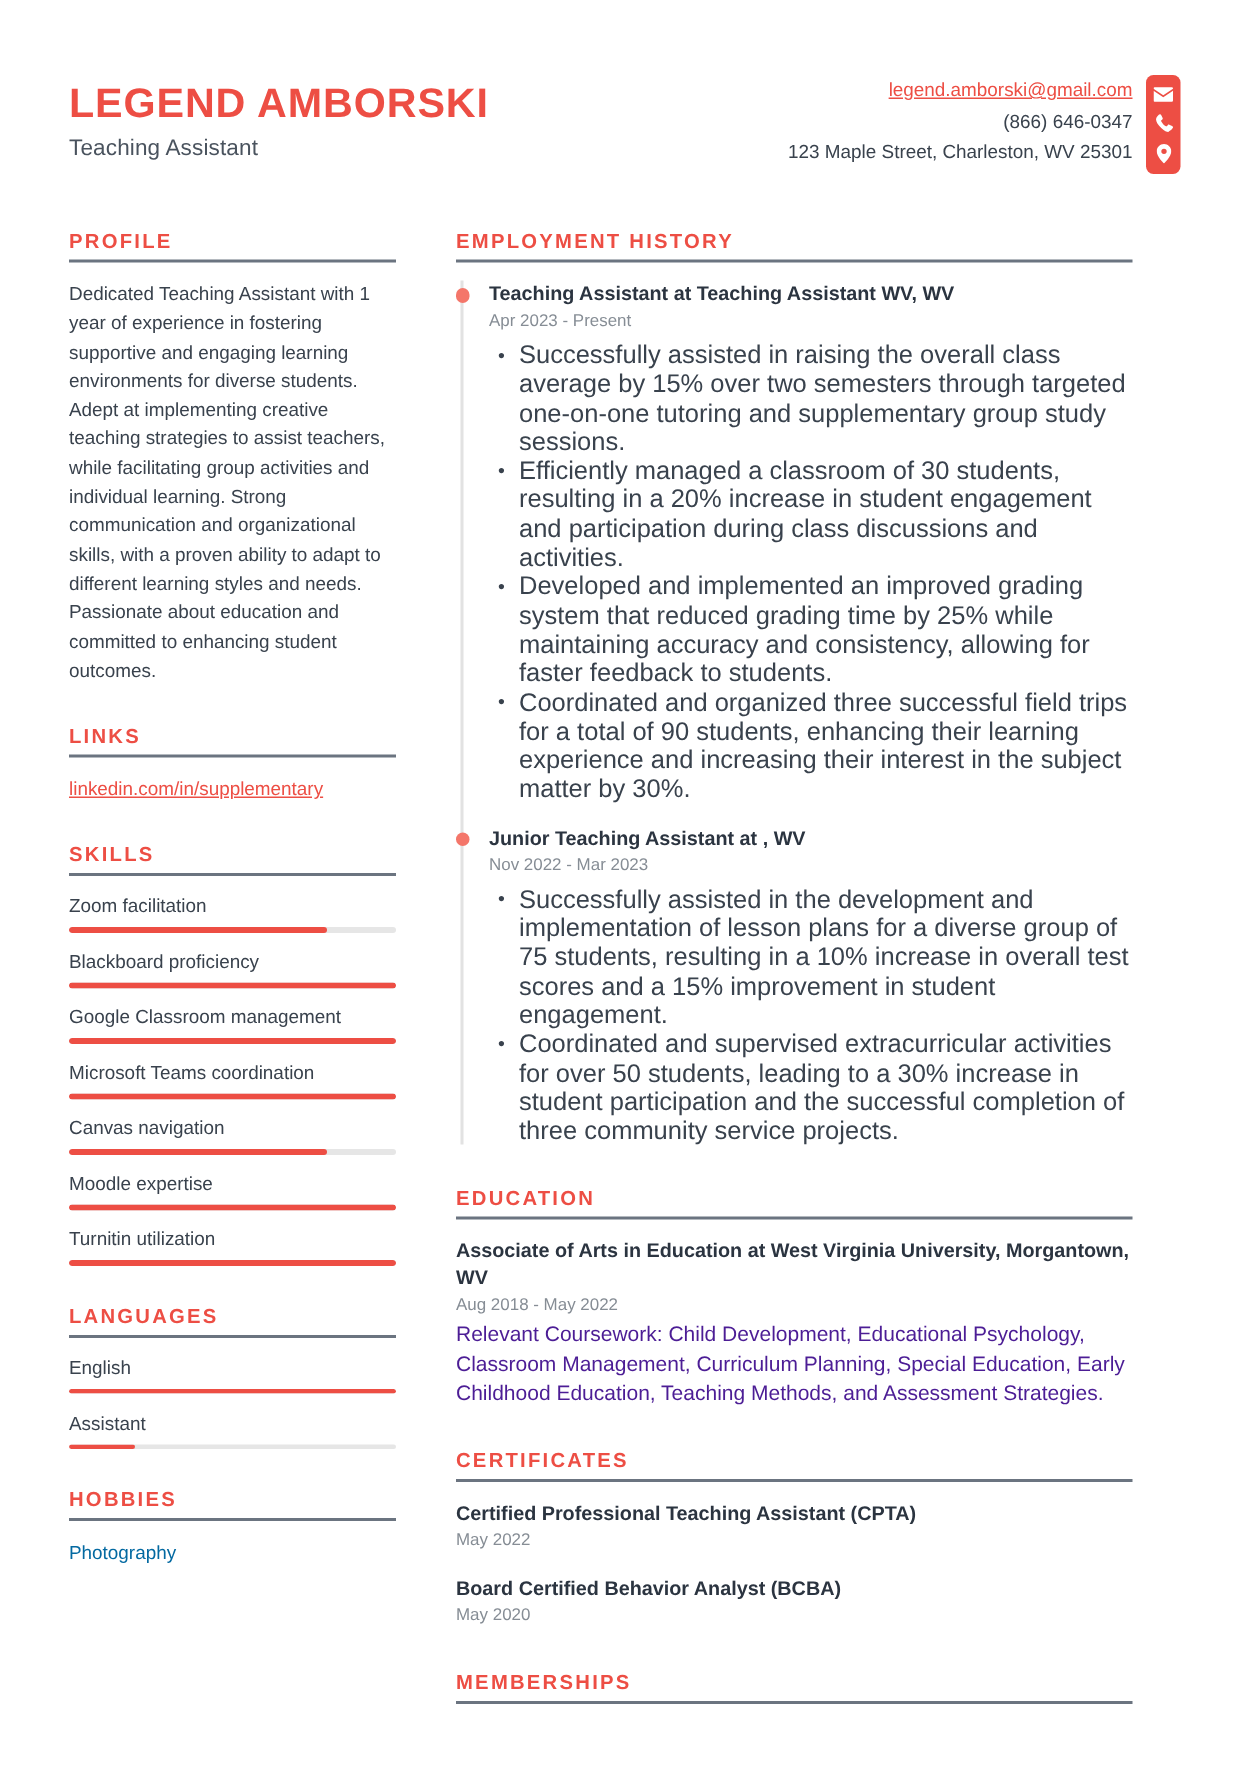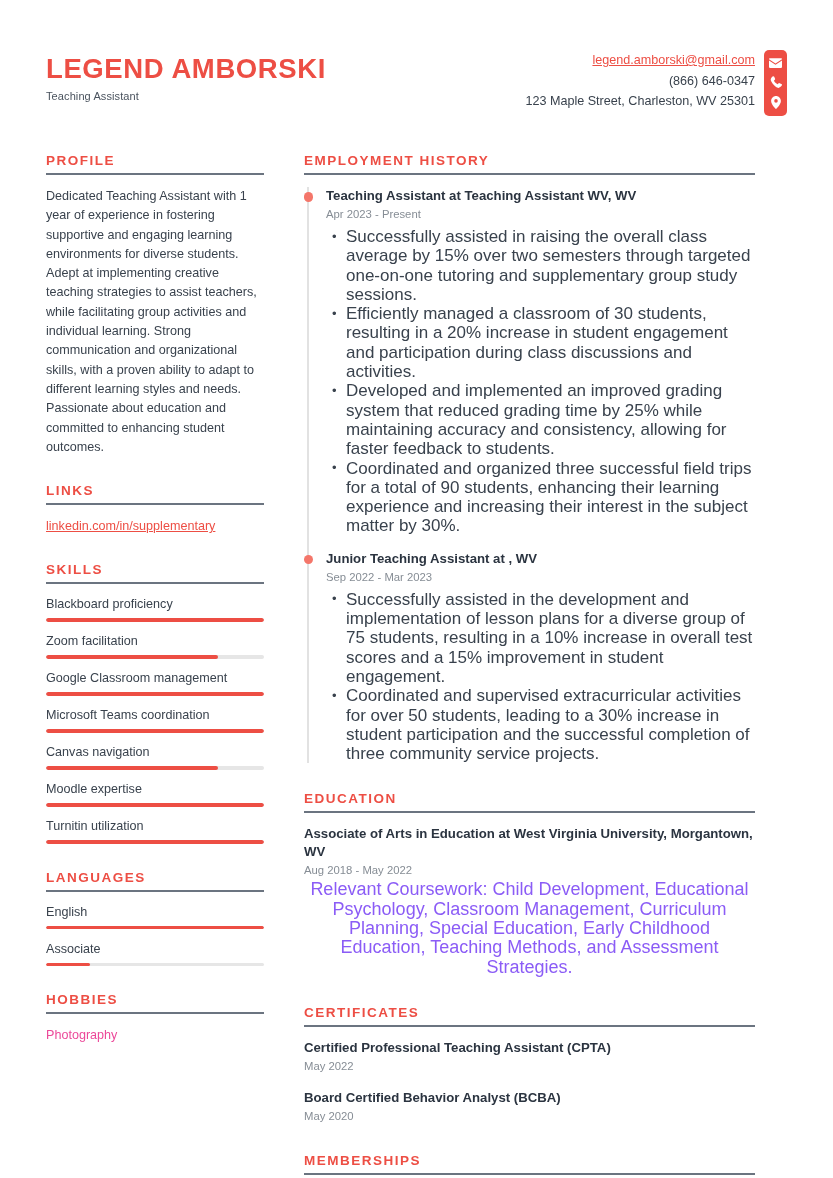--- a/index.html
+++ b/index.html
@@ -37,21 +37,21 @@
 
   .full-name {
     font-size: 27.5px;
     font-weight: bold;
     letter-spacing: 0.6px;
     color: #ED4E44;
     line-height: 1.1;
   }
 
   .job-title {
-    font-size: 11px;
+    font-size: 15px;
     color: #4a535e;
     margin-top: 6px;
     letter-spacing: 0.1px;
   }
 
   .contact-wrap {
     display: flex;
     align-items: flex-start;
     gap: 9px;
     padding-top: 2px;
@@ -151,21 +151,21 @@
 
   .bar-fill {
     height: 100%;
     background: #ED4E44;
     border-radius: 2px;
   }
 
   
   .hobby-item {
     font-size: 12.6px;
-    color: #ec4899;
+    color: #0369a1;
     line-height: 19px;
   }
 
   
   .timeline {
     position: relative;
     padding-left: 22px;
   }
 
   .timeline::before {
@@ -226,25 +226,24 @@
     top: -0.5px;
     color: #39424d;
     font-size: 13px;
   }
 
   
   .entry { margin-bottom: 14px; }
   .entry:last-child { margin-bottom: 0; }
 
   .entry-desc {
-    font-size: 18px;
+    font-size: 14px;
     line-height: 19.3px;
-    color: #8b5cf6;
+    color: #4c1d95;
     margin-top: 1px;
-    text-align: center;
   }
 
   .section-right { margin-bottom: 28px; }
 </style>
 </head>
 <body>
 
 <div class="page">
 
   <div class="header">
@@ -295,29 +294,29 @@
         <div class="section-title">LINKS</div>
         <div class="section-rule"></div>
         <a class="link-item" href="#">linkedin.com/in/supplementary</a>
       </div>
 
       <div class="section">
         <div class="section-title">SKILLS</div>
         <div class="section-rule"></div>
 
         <div class="bar-item">
+          <div class="bar-label">Zoom facilitation</div>
+          <div class="bar-track">
+            <div class="bar-fill" id="sk1" style="width: 79%;"></div>
+          </div>
+        </div>
+        <div class="bar-item">
           <div class="bar-label">Blackboard proficiency</div>
           <div class="bar-track">
             <div class="bar-fill" id="sk0" style="width: 100%;"></div>
-          </div>
-        </div>
-        <div class="bar-item">
-          <div class="bar-label">Zoom facilitation</div>
-          <div class="bar-track">
-            <div class="bar-fill" id="sk1" style="width: 79%;"></div>
           </div>
         </div>
         <div class="bar-item">
           <div class="bar-label">Google Classroom management</div>
           <div class="bar-track">
             <div class="bar-fill" id="sk2" style="width: 100%;"></div>
           </div>
         </div>
         <div class="bar-item">
           <div class="bar-label">Microsoft Teams coordination</div>
@@ -349,21 +348,21 @@
         <div class="section-title">LANGUAGES</div>
         <div class="section-rule"></div>
 
         <div class="bar-item">
           <div class="bar-label">English</div>
           <div class="bar-track">
             <div class="bar-fill" id="lg0" style="width: 100%;"></div>
           </div>
         </div>
         <div class="bar-item">
-          <div class="bar-label">Associate</div>
+          <div class="bar-label">Assistant</div>
           <div class="bar-track">
             <div class="bar-fill" id="lg1" style="width: 20%;"></div>
           </div>
         </div>
       </div>
 
       <div class="section">
         <div class="section-title">HOBBIES</div>
         <div class="section-rule"></div>
         <div class="hobby-item">Photography</div>
@@ -387,21 +386,21 @@
               <li>Successfully assisted in raising the overall class average by 15% over two semesters through targeted one-on-one tutoring and supplementary group study sessions.</li>
               <li>Efficiently managed a classroom of 30 students, resulting in a 20% increase in student engagement and participation during class discussions and activities.</li>
               <li>Developed and implemented an improved grading system that reduced grading time by 25% while maintaining accuracy and consistency, allowing for faster feedback to students.</li>
               <li>Coordinated and organized three successful field trips for a total of 90 students, enhancing their learning experience and increasing their interest in the subject matter by 30%.</li>
             </ul>
           </div>
 
           <div class="job">
             <span class="job-dot"></span>
             <div class="entry-title">Junior Teaching Assistant at , WV</div>
-            <div class="entry-date">Sep 2022 - Mar 2023</div>
+            <div class="entry-date">Nov 2022 - Mar 2023</div>
             <ul class="bullets">
               <li>Successfully assisted in the development and implementation of lesson plans for a diverse group of 75 students, resulting in a 10% increase in overall test scores and a 15% improvement in student engagement.</li>
               <li>Coordinated and supervised extracurricular activities for over 50 students, leading to a 30% increase in student participation and the successful completion of three community service projects.</li>
             </ul>
           </div>
 
         </div>
       </div>
 
       <div class="section-right">

